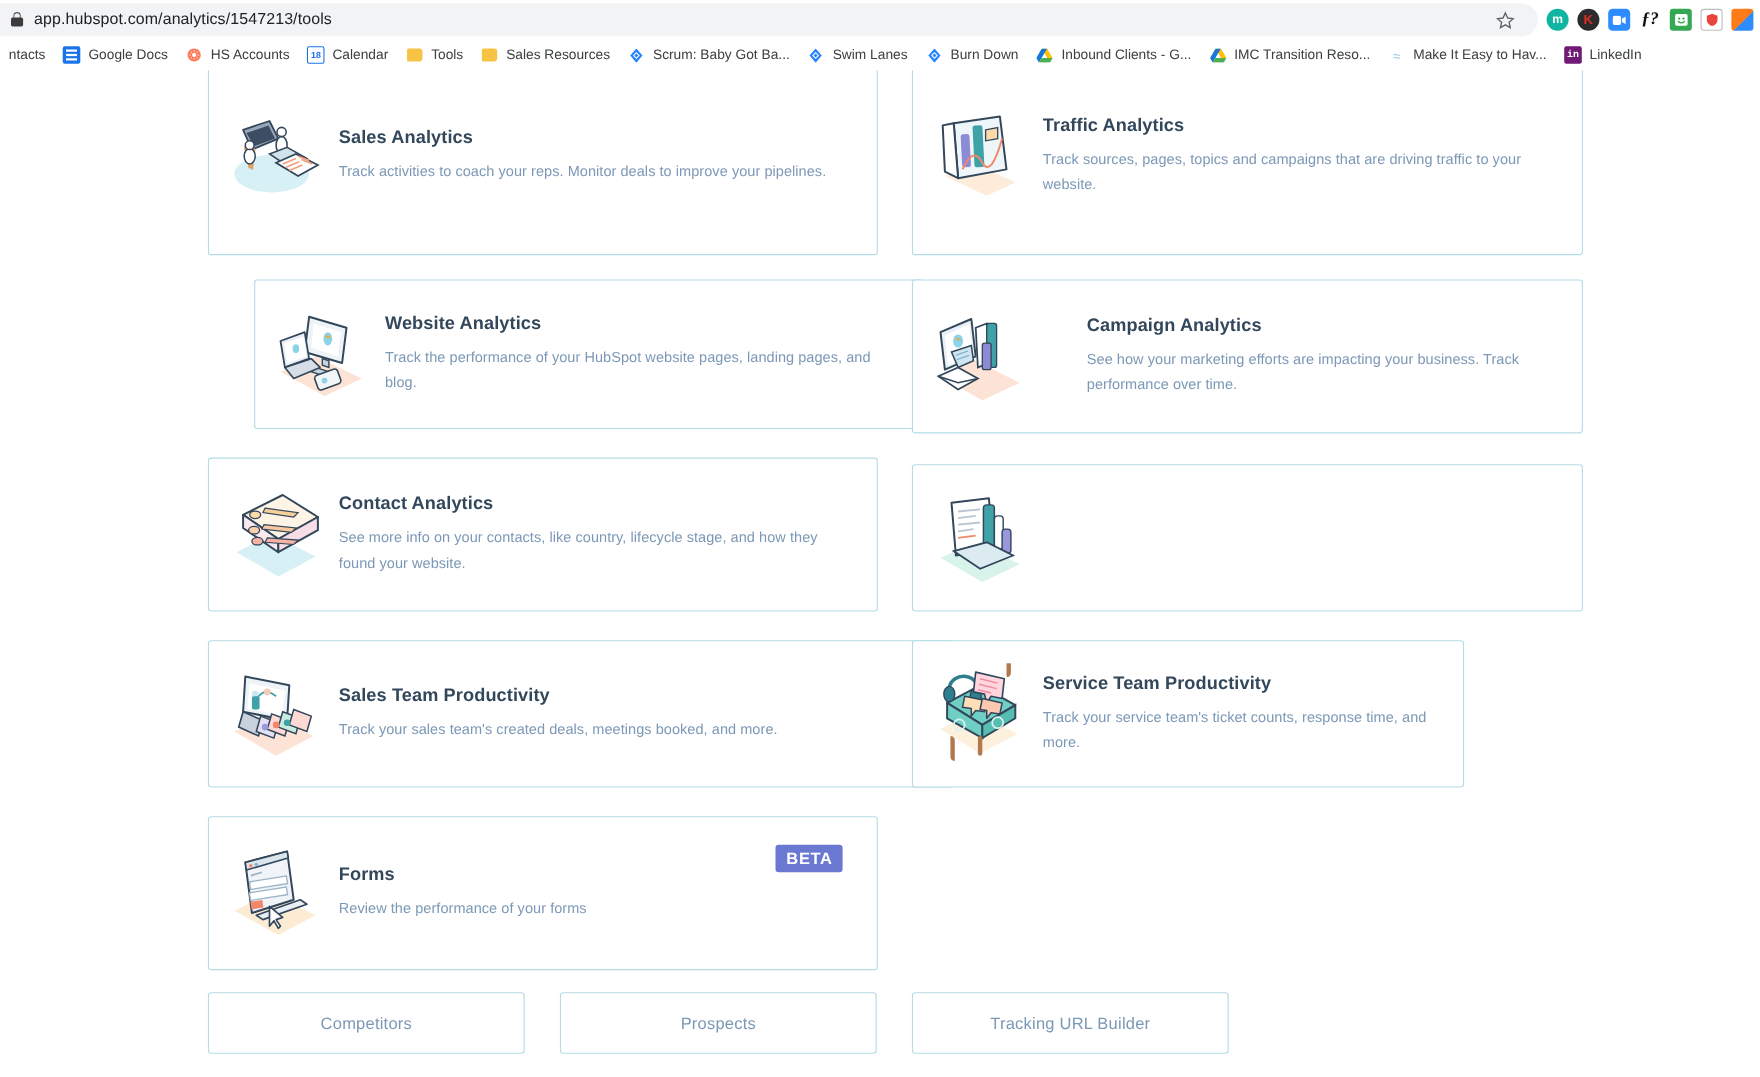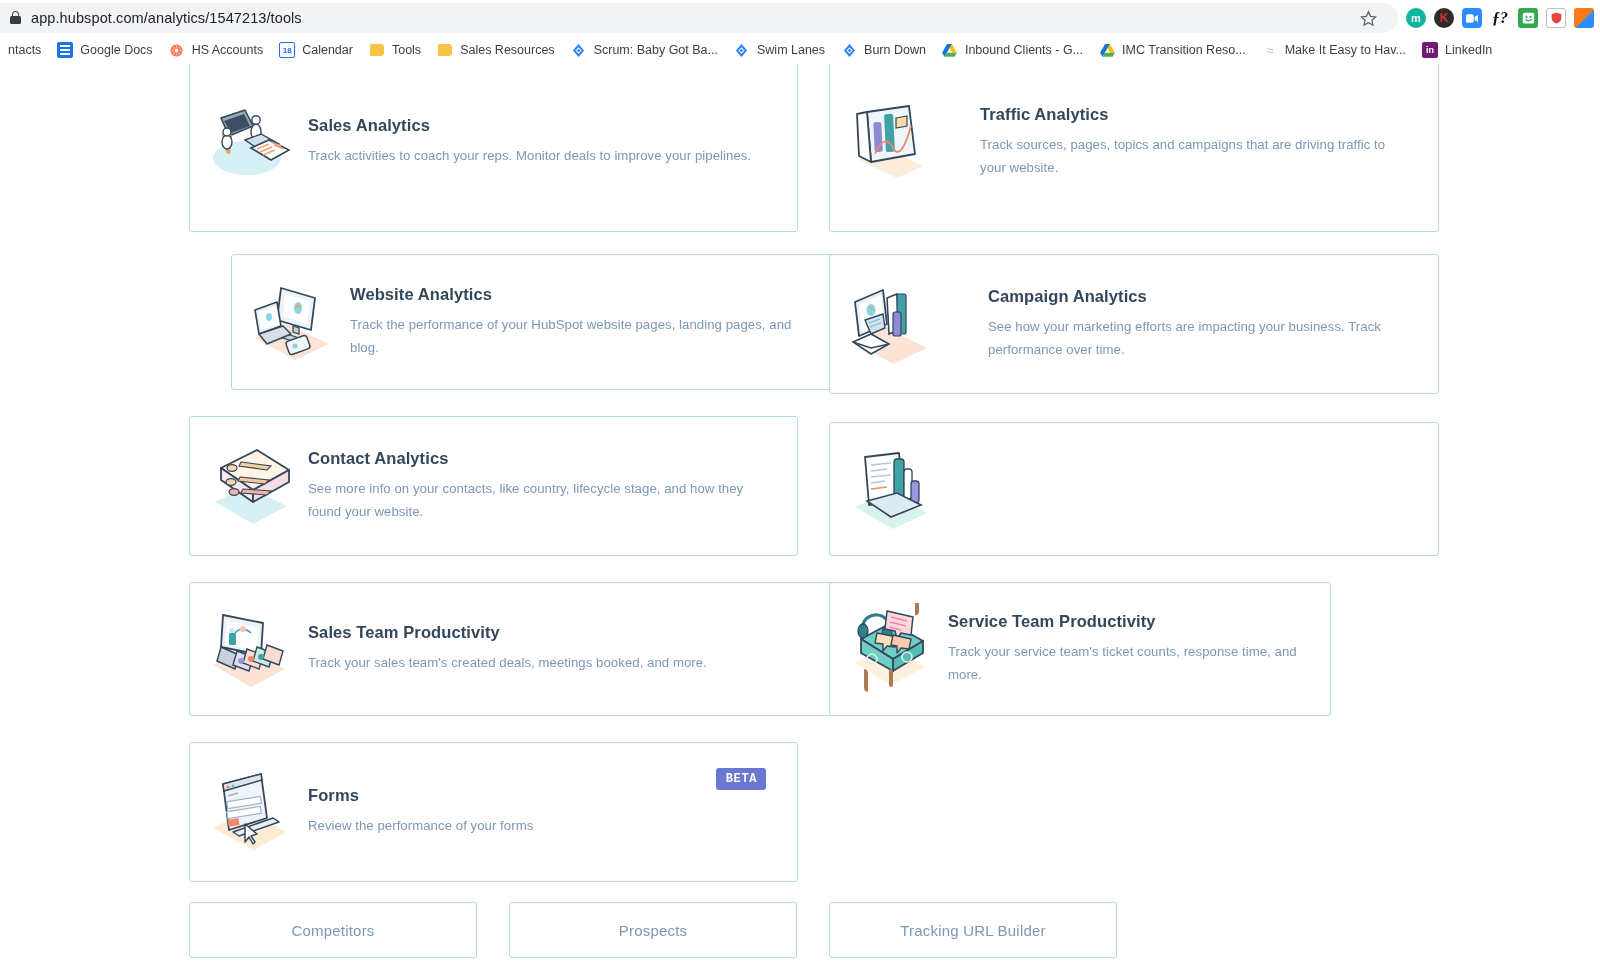--- a/index.html
+++ b/index.html
@@ -129,21 +129,21 @@
     display:flex; align-items:center; justify-content:center;
     font-size: 10px;
     position: relative;
   }
   .ico-gdocs { background:#1a73e8; border-radius:2px; }
   .ico-gdocs::before { content:""; position:absolute; left:3px; top:3px; width:10px; height:2px; background:#fff; box-shadow: 0 4px 0 #fff, 0 8px 0 #fff; }
   .ico-hs { color:#ff7a59; font-size:15px; font-weight:700; line-height:1; }
   .ico-cal { background:#fff; border:1.5px solid #1a73e8; border-radius:2px; color:#1a73e8; font-size:8px; font-weight:700; }
   .ico-folder { width:14px; height:12px; background:#f6c344; border-radius:1.5px 3px 3px 1.5px; }
   .ico-wave { color:#9fc6dd; font-size:13px; line-height:1; }
-  .ico-li { background:#701a75; border-radius:2px; color:#fff; font-size:9px; font-weight:700; font-family:Liberation Sans, sans-serif; }
+  .ico-li { background:#701a75; border-radius:2px; color:#fff; font-size:9px; font-weight:700; font-family:Liberation Mono, monospace; }
 
   
   .page {
     width: 1600px;
     height: calc(979px - 64px);
     background: #ffffff;
     overflow: hidden;
     position: relative;
   }
 
@@ -191,26 +191,25 @@
     line-height: 1.72;
     letter-spacing: .05px;
   }
 
   .beta-badge {
     position: absolute;
     top: 25px;
     right: 31px;
     background: #6a78d1;
     color: #ffffff;
-    font-size: 12px;
+    font-size: 15px;
     font-weight: 700;
     letter-spacing: .6px;
     padding: 4px 9px 4px 10px;
     border-radius: 3px;
-    font-family: Liberation Mono, monospace;
   }
 
   
   .btn-row { position: absolute; }
   .flat-btn {
     position: absolute;
     border: 1px solid #b3dbe6;
     border-radius: 3px;
     background: #ffffff;
     display: flex;
@@ -375,21 +374,21 @@
  <path d="M50 52 L68 44 L88 54 L70 64 Z" fill="#ffffff" stroke="#33475b" stroke-width="1.6"></path>
  <path d="M56 53 l12 -5 M59 56 l12 -5 M62 59 l12 -5" stroke="#f2a07b" stroke-width="1.5"></path>
  <path d="M70 46 l10 4 M73 49 l10 4" stroke="#f2a07b" stroke-width="1.5"></path>
 </svg>
         </div>
         <div class="card-body">
           <div class="card-title">Sales Analytics</div>
           <div class="card-desc">Track activities to coach your reps. Monitor deals to improve your pipelines.</div>
         </div>
       </div>
-      <div class="card" style="left: 829px; top: -12px; width: 610px; height: 180px; gap: 32px;">
+      <div class="card" style="left: 829px; top: -12px; width: 610px; height: 180px;">
         <div class="card-ill">
           <svg class="ill" width="96" height="92" viewBox="0 0 96 92">
  <path d="M18 64 L44 52 L82 70 L56 82 Z" fill="#fdecd9"></path>
  <path d="M26 16 L68 10 L74 58 L30 66 Z" fill="#eef6f9" stroke="#33475b" stroke-width="1.8" stroke-linejoin="round"></path>
  <path d="M26 16 L30 66 L18 60 L16 18 Z" fill="#ffffff" stroke="#33475b" stroke-width="1.8" stroke-linejoin="round"></path>
  <rect x="33" y="26" width="8" height="30" rx="2" fill="#8e8bd6" transform="rotate(-3 37 41)"></rect>
  <rect x="44" y="18" width="9" height="38" rx="2" fill="#3fa2a7" transform="rotate(-3 48 37)"></rect>
  <path d="M55 22 L66 20 L66 30 L55 32 Z" fill="#fbd9a8" stroke="#33475b" stroke-width="1.2"></path>
  <path d="M34 58 Q44 36 52 52 Q60 66 70 30" stroke="#f2886a" stroke-width="1.8" fill="none"></path>
 </svg>

